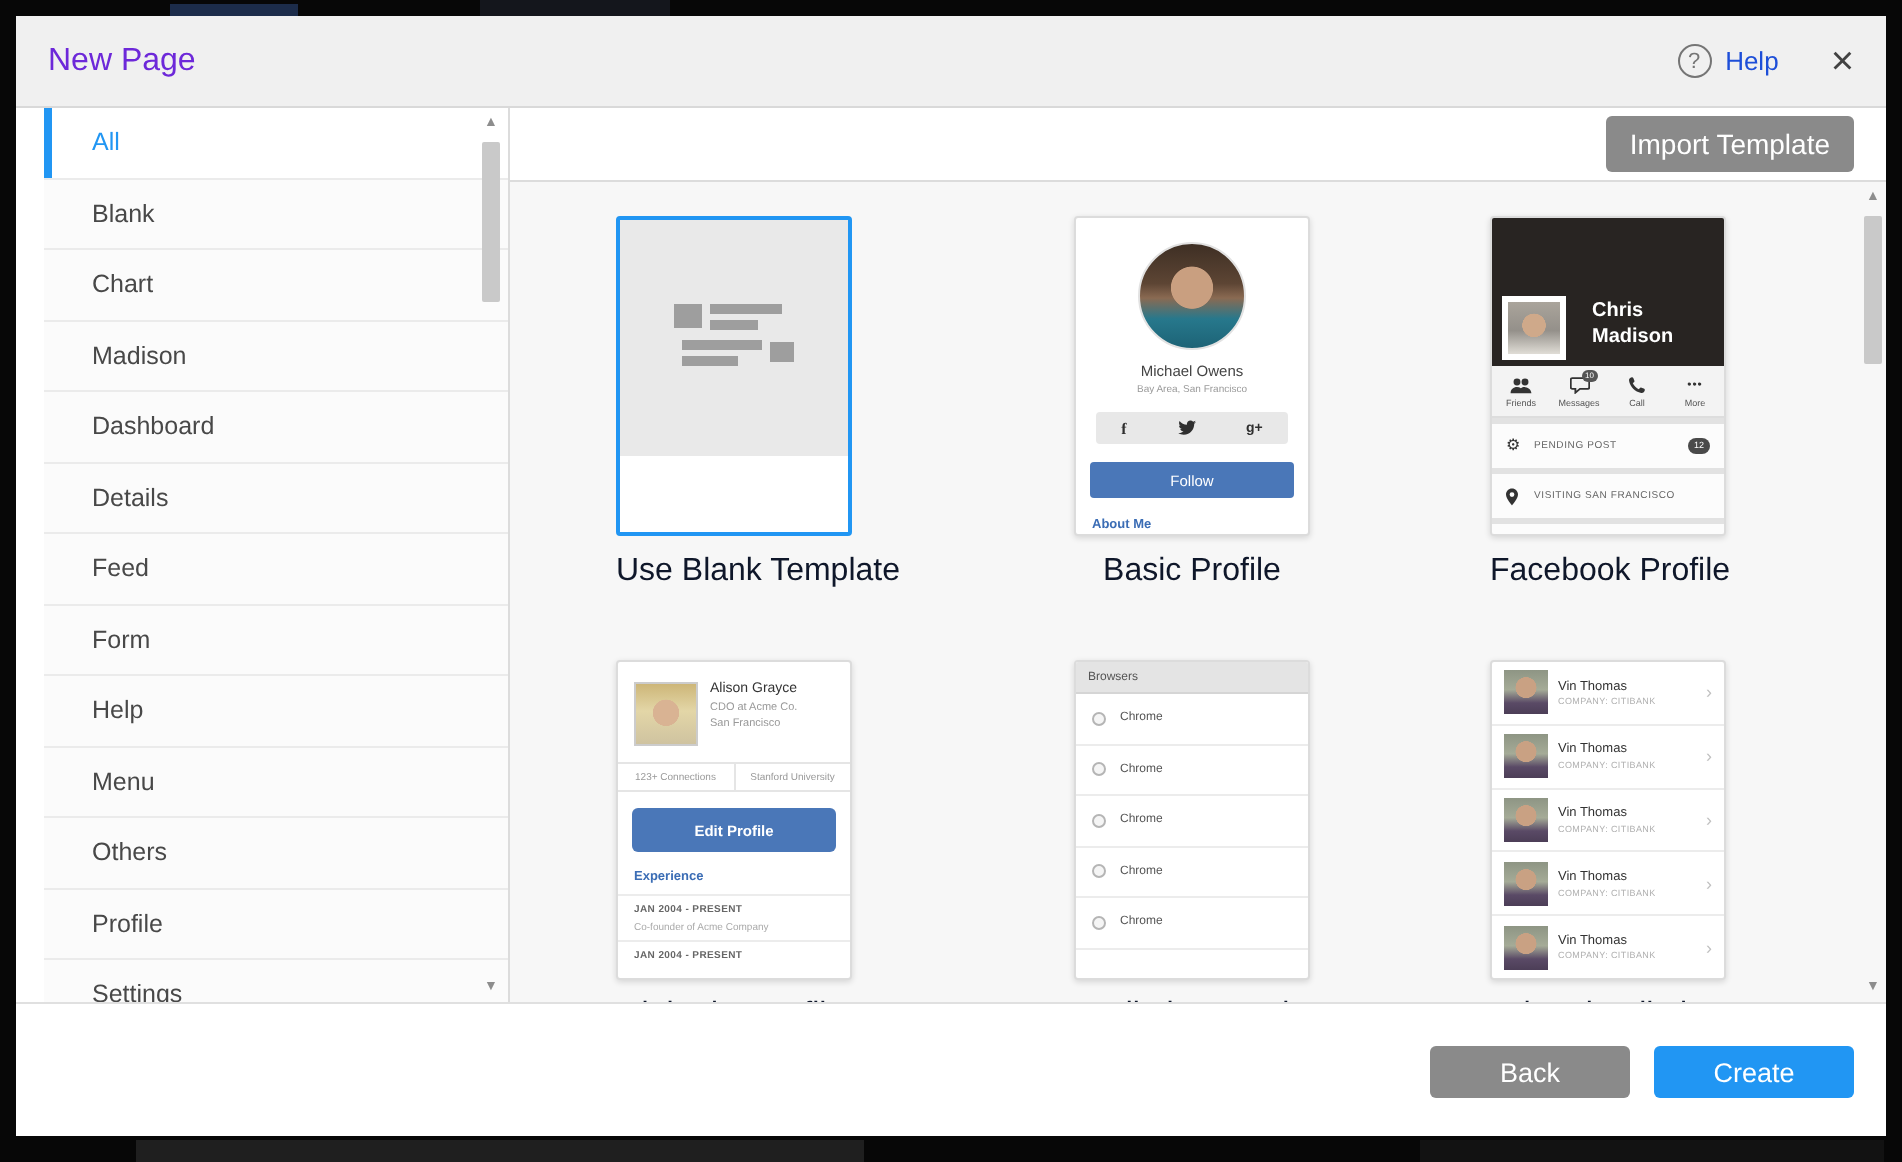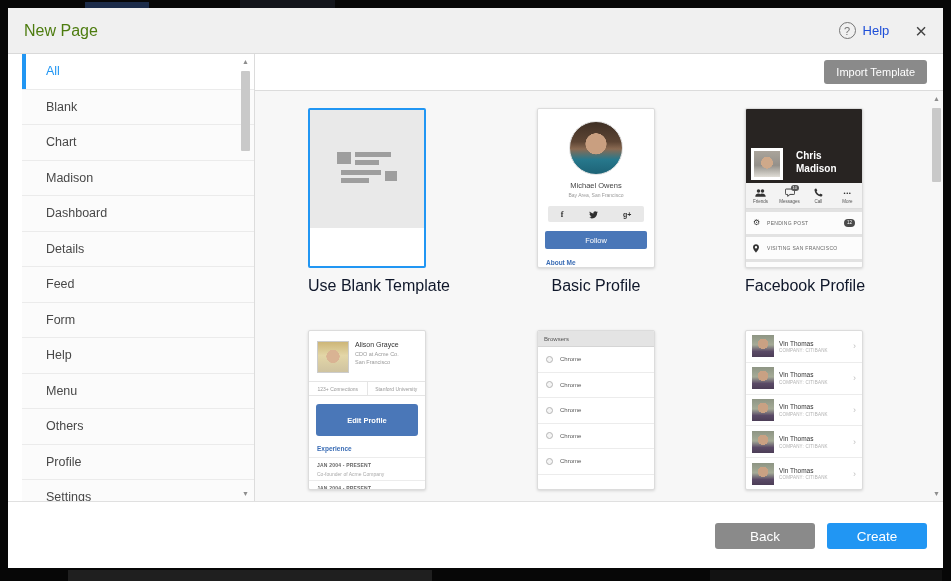--- a/index.html
+++ b/index.html
@@ -13,21 +13,21 @@
   .bg-frag.f2 { left:240px; top:0; width:95px; height:8px; background:#14161c; }
   .bg-frag.f3 { left:68px; top:570px; width:364px; height:11px; background:#1f1f1f; }
   .bg-frag.f4 { left:710px; top:570px; width:232px; height:11px; background:#121212; }
 
   .dialog { position:absolute; left:8px; top:8px; width:935px; height:560px; background:#fff;
             display:flex; flex-direction:column; }
 
   
   .dialog-header { height:46px; background:#f0f0f0; border-bottom:1px solid #d9d9d9;
                    display:flex; align-items:center; padding:0 16px; flex:0 0 auto; }
-  .dialog-title { font-size:16px; color:#4d7c0f; }
+  .dialog-title { font-size:16px; color:#6d28d9; }
   .header-right { margin-left:auto; display:flex; align-items:center; }
   .help-icon { width:17px; height:17px; border:1.5px solid #757575; border-radius:50%;
                color:#757575; font-size:11px; display:flex; align-items:center; justify-content:center; }
   .help-label { font-size:13px; color:#1d4ed8; margin-left:7px; }
   .close-icon { font-size:20px; color:#424242; margin-left:26px; line-height:1; }
 
   
   .dialog-body { flex:1 1 auto; display:flex; min-height:0;margin-left:14px; }
   .sidebar { width:233px; flex:0 0 233px; background:#fbfbfb; border-right:1px solid #dcdcdc;
              position:relative; overflow:hidden; }
@@ -39,21 +39,21 @@
                  display:flex; flex-direction:column; align-items:center; }
   .sidebar .v-scrollbar { right:3px; }
   .scroll-arrow { font-size:7px; color:#8d8d8d; line-height:9px; }
   .scroll-thumb { width:9px; background:#c9c9c9; border-radius:1px; margin-top:5px; }
   .side-thumb { height:80px; }
   .scroll-down { margin-top:auto; }
 
   .main { flex:1 1 auto; display:flex; flex-direction:column; min-width:0; background:#fff; }
   .main-toolbar { height:37px; flex:0 0 37px; background:#fff; border-bottom:1px solid #dcdcdc;
                   display:flex; align-items:center; justify-content:flex-end; padding-right:16px; }
-  .import-btn { background:#8a8a8a; color:#fff; font-size:11px; padding:6px 12px; border:none;
+  .import-btn { background:#8a8a8a; color:#fff; font-size:14px; padding:6px 12px; border:none;
                 border-radius:3px; font-family:inherit; }
   .main-content { flex:1 1 auto; background:#f7f7f7; position:relative; overflow:hidden; }
   .main-content .v-scrollbar { right:1px; }
   .content-thumb { height:74px; }
 
   .tpl-row { position:absolute; left:53px; width:640px; }
   .tpl-row.r1 { top:17px; }
   .tpl-row.r2 { top:239px; }
   .tpl-cell { position:absolute; top:0; width:118px; }
   .tpl-cell.c1 { left:0; } .tpl-cell.c2 { left:229px; } .tpl-cell.c3 { left:437px; }
@@ -111,21 +111,21 @@
   .li-top { display:flex; gap:6px; padding:10px 8px 8px; }
   .li-photo { width:32px; height:32px; border:1px solid #ccc; flex:0 0 auto;
     background: radial-gradient(circle at 50% 48%, #d9b393 0%, #d9b393 30%, rgba(0,0,0,0) 31%),
                 linear-gradient(180deg,#cdb678 0%, #e3d6a7 45%, #cfc3a0 100%); }
   .li-name { font-size:7px; color:#333; }
   .li-role { font-size:5.5px; color:#999; margin-top:2.5px; }
   .li-loc { font-size:5.5px; color:#999; margin-top:2px; }
   .li-stats { height:15px; border-top:1px solid #e5e5e5; border-bottom:1px solid #e5e5e5; display:flex; }
   .li-stat { flex:1; font-size:5px; color:#999; display:flex; align-items:center; justify-content:center; }
   .li-stat + .li-stat { border-left:1px solid #e5e5e5; }
-  .li-edit { margin:8px auto 0; width:102px; height:32px; background:#4a77b8; border-radius:3px;
+  .li-edit { margin:8px auto 0; width:102px; height:22px; background:#4a77b8; border-radius:3px;
              color:#fff; font-size:7.5px; font-weight:bold; display:flex; align-items:center; justify-content:center; }
   .li-section { margin:9px 0 5px 8px; font-size:6.5px; font-weight:bold; color:#3b6db5; }
   .li-exp { border-top:1px solid #ececec; padding:4px 8px 3px; }
   .li-dates { font-size:5px; font-weight:bold; color:#666; letter-spacing:0.2px; }
   .li-role2 { font-size:5px; color:#aaa; margin-top:2.5px; }
 
   
   .rl-header { height:16px; background:#e4e4e4; border-bottom:1px solid #d5d5d5; display:flex;
                align-items:center; padding-left:6px; font-size:6px; color:#555; }
   .rl-row { height:25.5px; border-bottom:1px solid #ececec; display:flex; align-items:center; padding-left:8px; }

